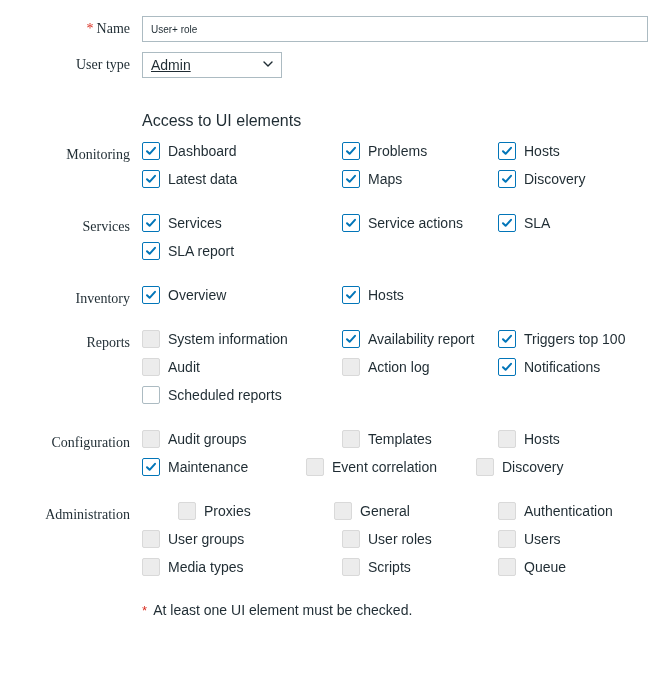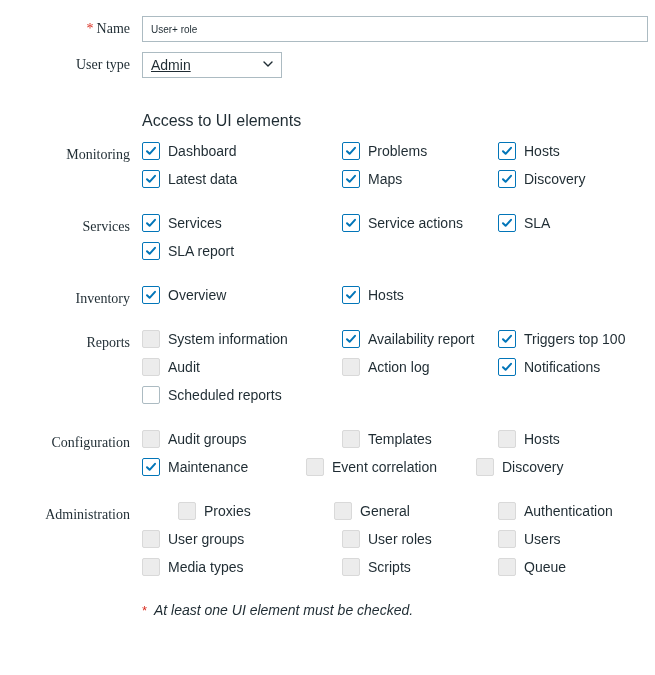--- a/index.html
+++ b/index.html
@@ -105,21 +105,20 @@
   background: #ececec;
 }
 .note-row {
   margin-top: 6px;
 }
 .note-row .req {
   font-size: 13px;
 }
 .note-text {
   color: #1f2c33;
-  font-style: italic;
 }
 </style>
 </head>
 <body>
 
 <div class="row">
   <div class="label-cell">
     <span class="req">*</span><span>Name</span>
   </div>
   <div class="content-cell">

